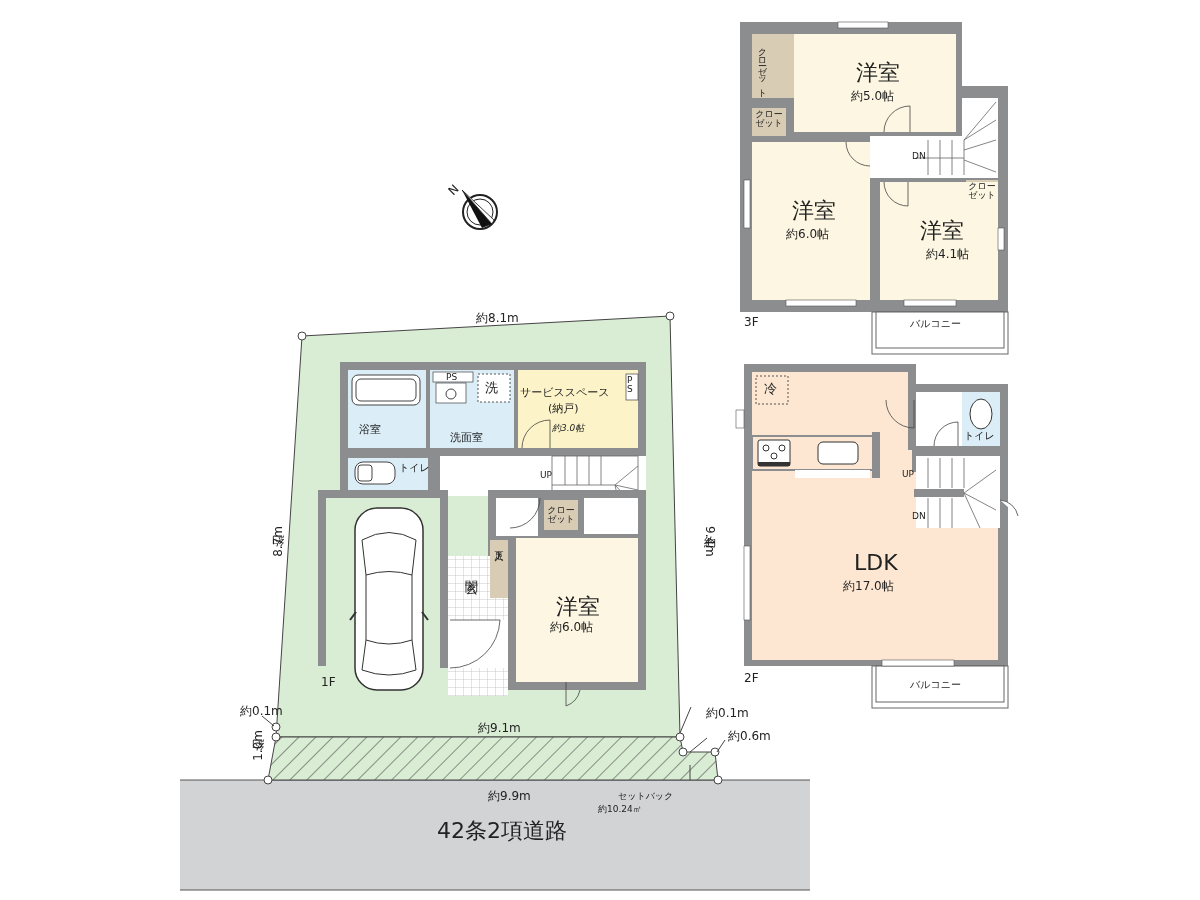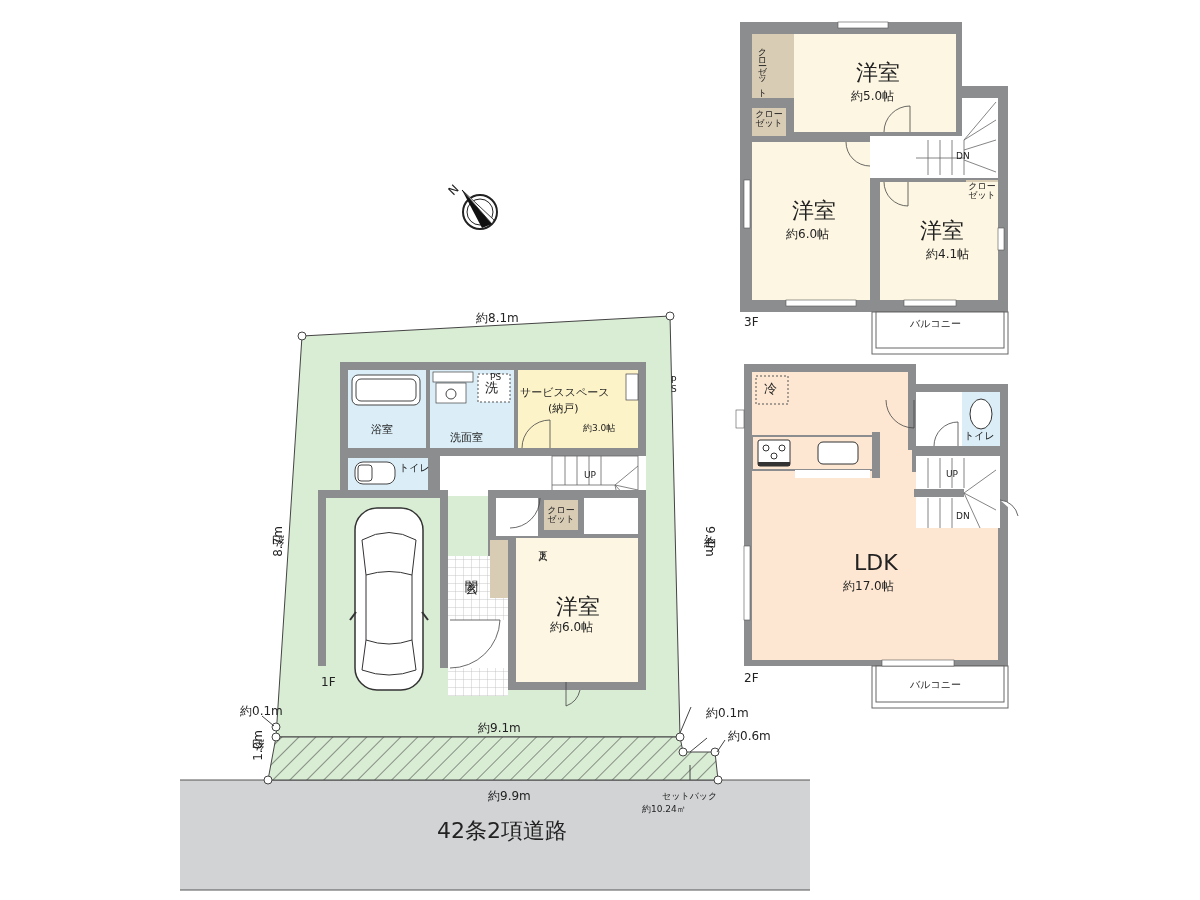--- a/index.html
+++ b/index.html
@@ -3,21 +3,21 @@
 <meta charset="utf-8">
 <style>
   html, body { margin:0; padding:0; background:#ffffff; }
   body { width:1200px; height:900px; position:relative; overflow:hidden;
          font-family:"DejaVu Sans","Liberation Sans",sans-serif; color:#222; }
   svg { position:absolute; left:0; top:0; }
   .lbl { position:absolute; white-space:nowrap; line-height:1; }
   .room-name { font-size:22px; font-weight:500; text-align:center; }
   .room-size { font-size:12px; text-align:center; }
   .small { font-size:10px; }
-  .tiny { font-size:9px;margin-left:44px; }
+  .tiny { font-size:9px; }
   .dim { font-size:12px;padding-left:20px; }
   .floor { font-size:12px; }
   .road { font-size:22px; }
   .closet { font-size:9px; line-height:1.05; text-align:center; }
   .vert { writing-mode:vertical-rl; }
 </style>
 </head>
 <body>
 
 <svg width="1200" height="900" viewBox="0 0 1200 900">
@@ -237,27 +237,27 @@
 <span class="lbl dim" style="left:468px;top:790px;">約9.9m</span>
 <span class="lbl dim" style="left:220px;top:705px;">約0.1m</span>
 <span class="lbl dim vert" style="left:252px;top:730px;transform:rotate(180deg);">約1.0m</span>
 <span class="lbl dim" style="left:686px;top:707px;">約0.1m</span>
 <span class="lbl dim" style="left:708px;top:730px;">約0.6m</span>
 <span class="lbl tiny" style="left:618px;top:792px;">セットバック</span>
 <span class="lbl tiny" style="left:598px;top:805px;">約10.24㎡</span>
 <span class="lbl road" style="left:437px;top:820px;">42条2項道路</span>
 
 <span class="lbl floor" style="left:321px;top:676px;">1F</span>
-<span class="lbl small" style="left:371px;top:424px;font-size:11px;">浴室</span>
+<span class="lbl small" style="left:359px;top:424px;font-size:11px;">浴室</span>
 <span class="lbl small" style="left:450px;top:424px;font-size:11px;margin-top:8px;">洗面室</span>
 <span class="lbl tiny" style="left:446px;top:373px;">PS</span>
 <span class="lbl small" style="left:485px;top:381px;font-size:13px;">洗</span>
 <span class="lbl small" style="left:520px;top:387px;font-size:11px;">サービススペース</span>
 <span class="lbl small" style="left:548px;top:403px;font-size:11px;">(納戸)</span>
-<span class="lbl tiny" style="left:539px;top:424px;">約3.0帖</span>
+<span class="lbl tiny" style="left:552px;top:424px;font-style:italic;">約3.0帖</span>
 <span class="lbl tiny" style="left:627px;top:376px;width:10px;word-break:break-all;white-space:normal;">PS</span>
 <span class="lbl small" style="left:399px;top:463px;">トイレ</span>
 <span class="lbl tiny" style="left:540px;top:471px;">UP</span>
 <span class="lbl small vert" style="left:465px;top:570px;font-size:13px;">玄関</span>
 <span class="lbl tiny vert" style="left:494px;top:544px;">下足入</span>
 <span class="lbl closet" style="left:546px;top:506px;width:30px;white-space:normal;">クローゼット</span>
 <span class="lbl room-name" style="left:556px;top:596px;">洋室</span>
 <span class="lbl room-size" style="left:550px;top:621px;">約6.0帖</span>
 
 <span class="lbl floor" style="left:744px;top:316px;">3F</span>

